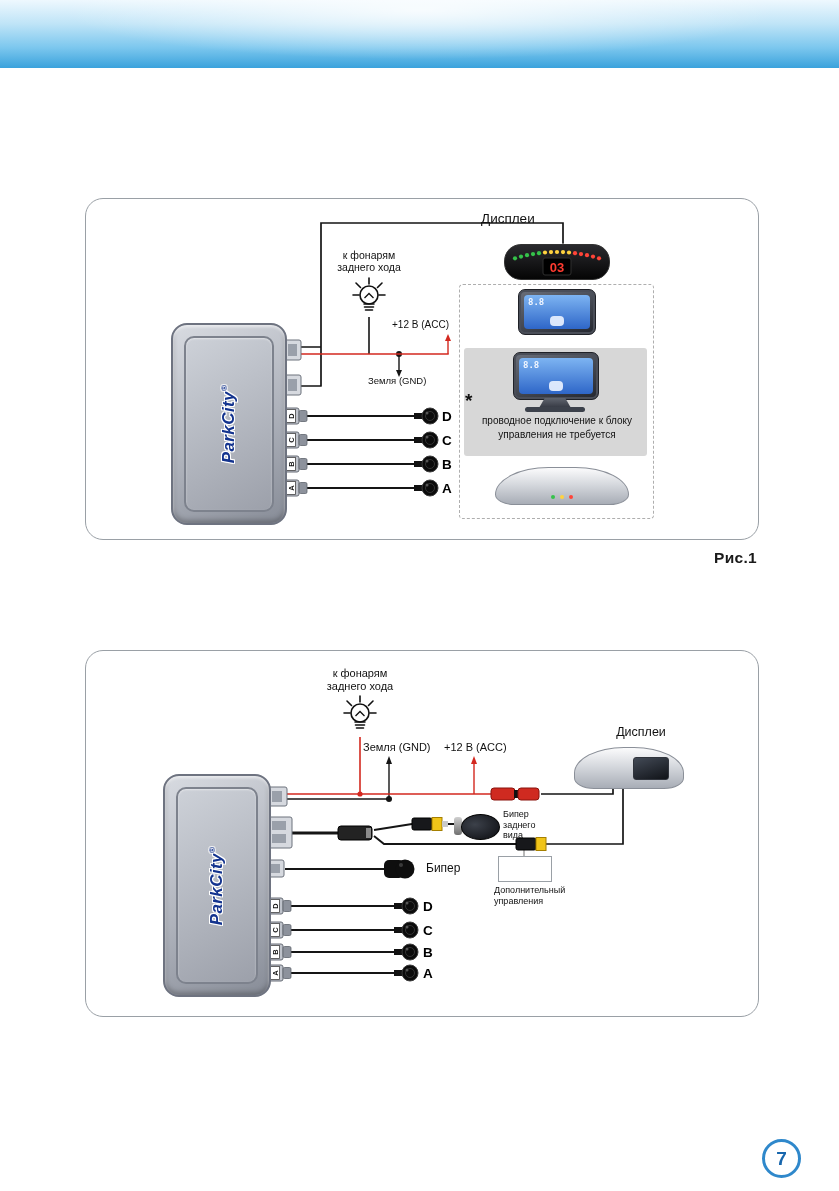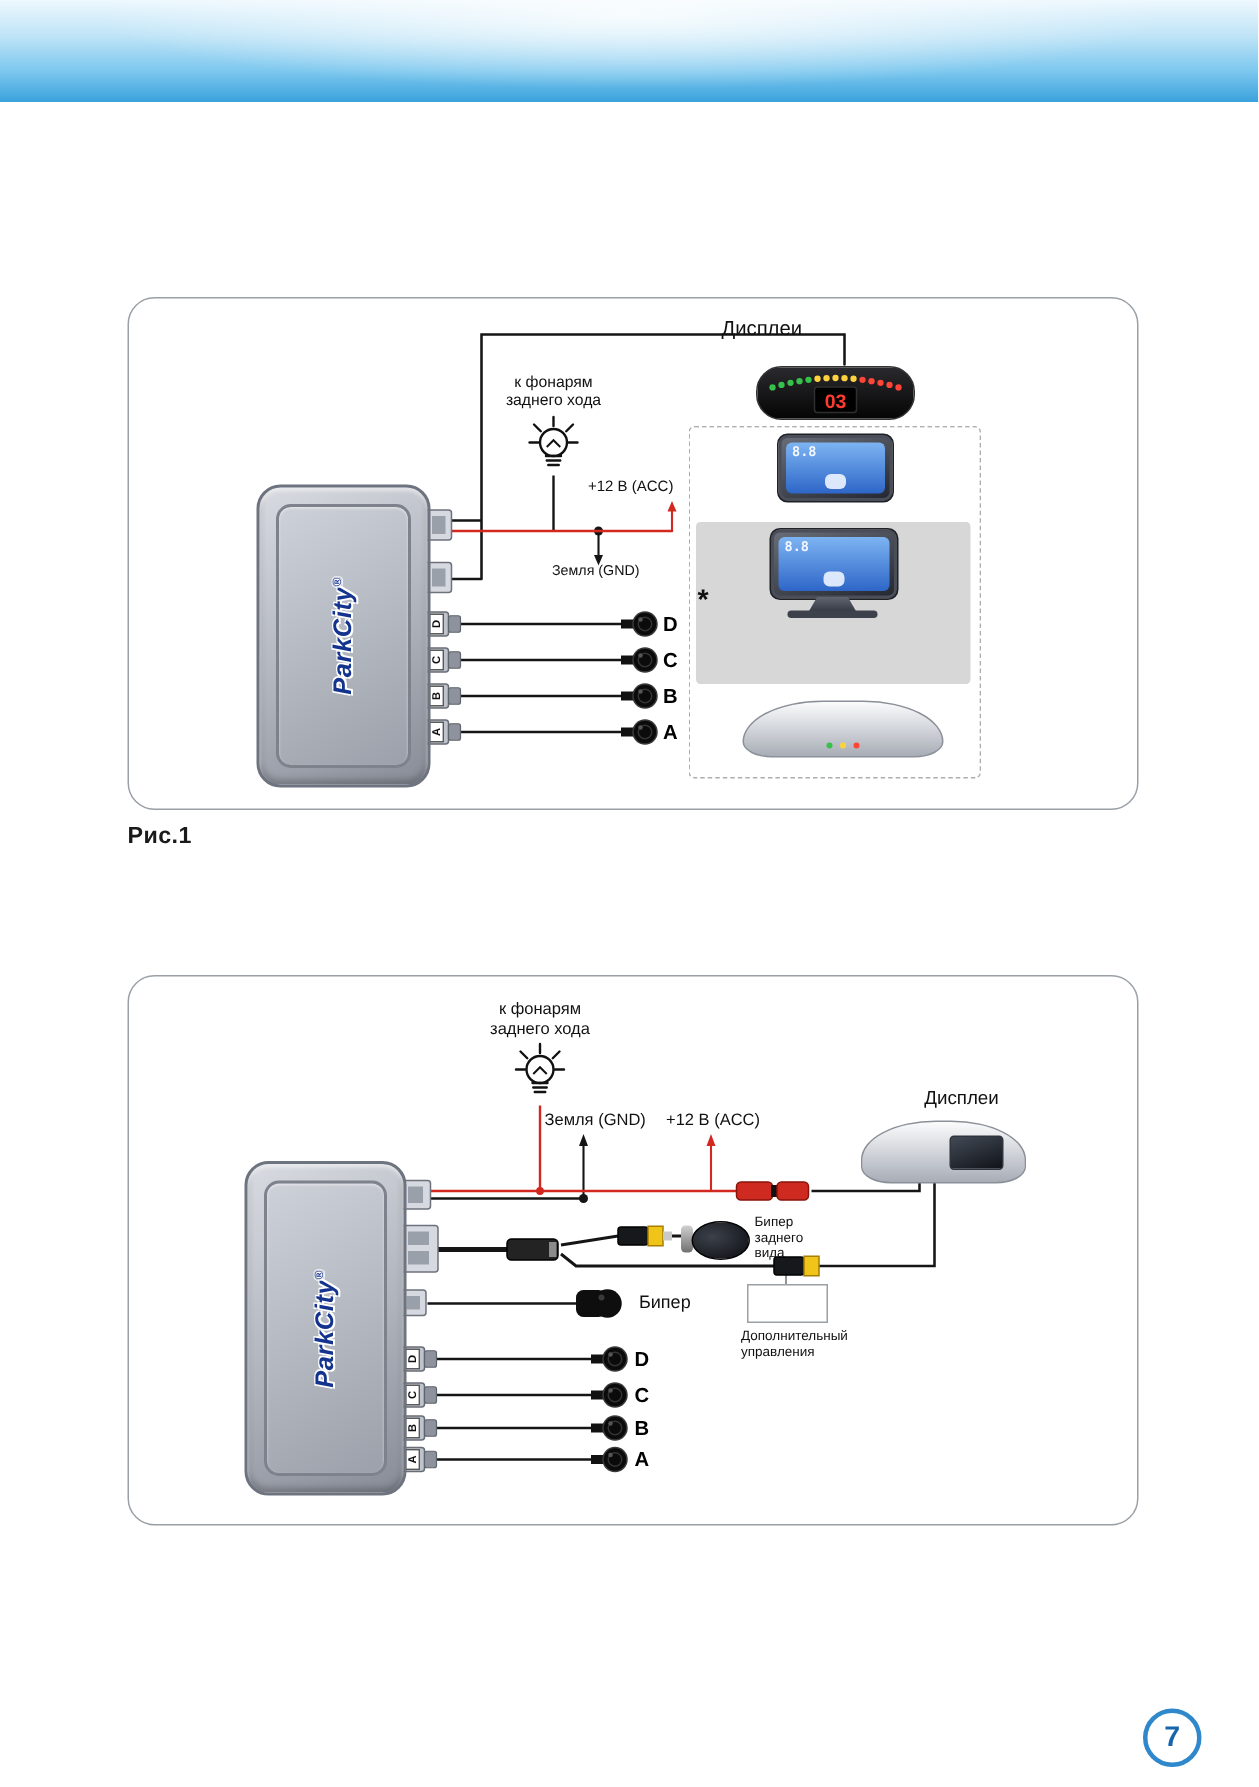--- a/index.html
+++ b/index.html
@@ -2,21 +2,21 @@
 <html><head>
 <meta charset="utf-8">
 <style>
   html,body{margin:0;padding:0;background:#fff}
   #page{position:relative;width:839px;height:1191px;background:#ffffff;overflow:hidden;
         font-family:"Liberation Sans",sans-serif;color:#111}
   .abs{position:absolute}
   .fig{position:absolute;background:#fff;border:1.6px solid #9aa0a6;border-radius:18px}
   .lbl{position:absolute;line-height:1.18;color:#111}
   .ml{white-space:pre-line}
-  .cap{position:absolute;font-weight:bold;font-size:15.5px;text-align:left;letter-spacing:.3px;color:#1a1a1a}
+  .cap{position:absolute;font-weight:bold;font-size:15.5px;text-align:right;letter-spacing:.3px;color:#1a1a1a}
   .unit{position:absolute;border-radius:16px;border:2px solid #6e7380;
         background:linear-gradient(150deg,#d8dbe1 0%,#aeb2bb 55%,#878c97 100%);
         box-shadow:inset 0 2px 3px rgba(255,255,255,.6), inset 0 -3px 5px rgba(0,0,0,.25)}
   .unit-inner{position:absolute;inset:11px;border-radius:10px;border:2px solid #7d828d;
         background:linear-gradient(150deg,#cdd1d8,#9ca0aa);box-shadow:inset 0 1px 2px rgba(255,255,255,.5)}
   .unit-logo{position:absolute;left:50%;top:50%;transform:translate(-50%,-50%) rotate(-90deg);
         font-weight:bold;font-style:italic;font-size:17px;color:#13338e;letter-spacing:.4px;white-space:nowrap;
         text-shadow:-1px -1px 0 #fff,1px -1px 0 #fff,-1px 1px 0 #fff,1px 1px 0 #fff}
   .unit-logo sup{font-size:8px}
   .led{position:absolute;background:linear-gradient(180deg,#2a2a2e,#050505);border-radius:17px;border:1px solid #333}
@@ -188,20 +188,22 @@
         <div class="screen">
           <span class="digits">8.8</span>
           <span class="car"></span>
         </div>
       </div>
       <div class="abs" style="left:26px;top:46px;width:32px;height:10px;background:linear-gradient(#60656f,#343842);clip-path:polygon(18% 0,82% 0,100% 100%,0 100%)"></div>
       <div class="abs" style="left:12px;top:55px;width:60px;height:5px;background:#3c414b;border-radius:3px"></div>
     </div>
 
     <div class="lbl" style="left:379px;top:191px;font-size:19px;font-weight:bold">*</div>
+    <div class="lbl ml" style="left:381px;top:215px;width:180px;text-align:center;font-size:10px;line-height:1.35">проводное подключение к блоку
+управления не требуется</div>
 
     <div class="mirror" style="left:409px;top:268px;width:132px;height:36px;border-radius:66px 66px 24px 24px / 34px 34px 13px 13px">
       <div class="dots">
         <span class="dot" style="background:#35c24a"></span>
         <span class="dot" style="background:#ffd23e"></span>
         <span class="dot" style="background:#ff4438"></span>
       </div>
     </div>
   </div>
 

